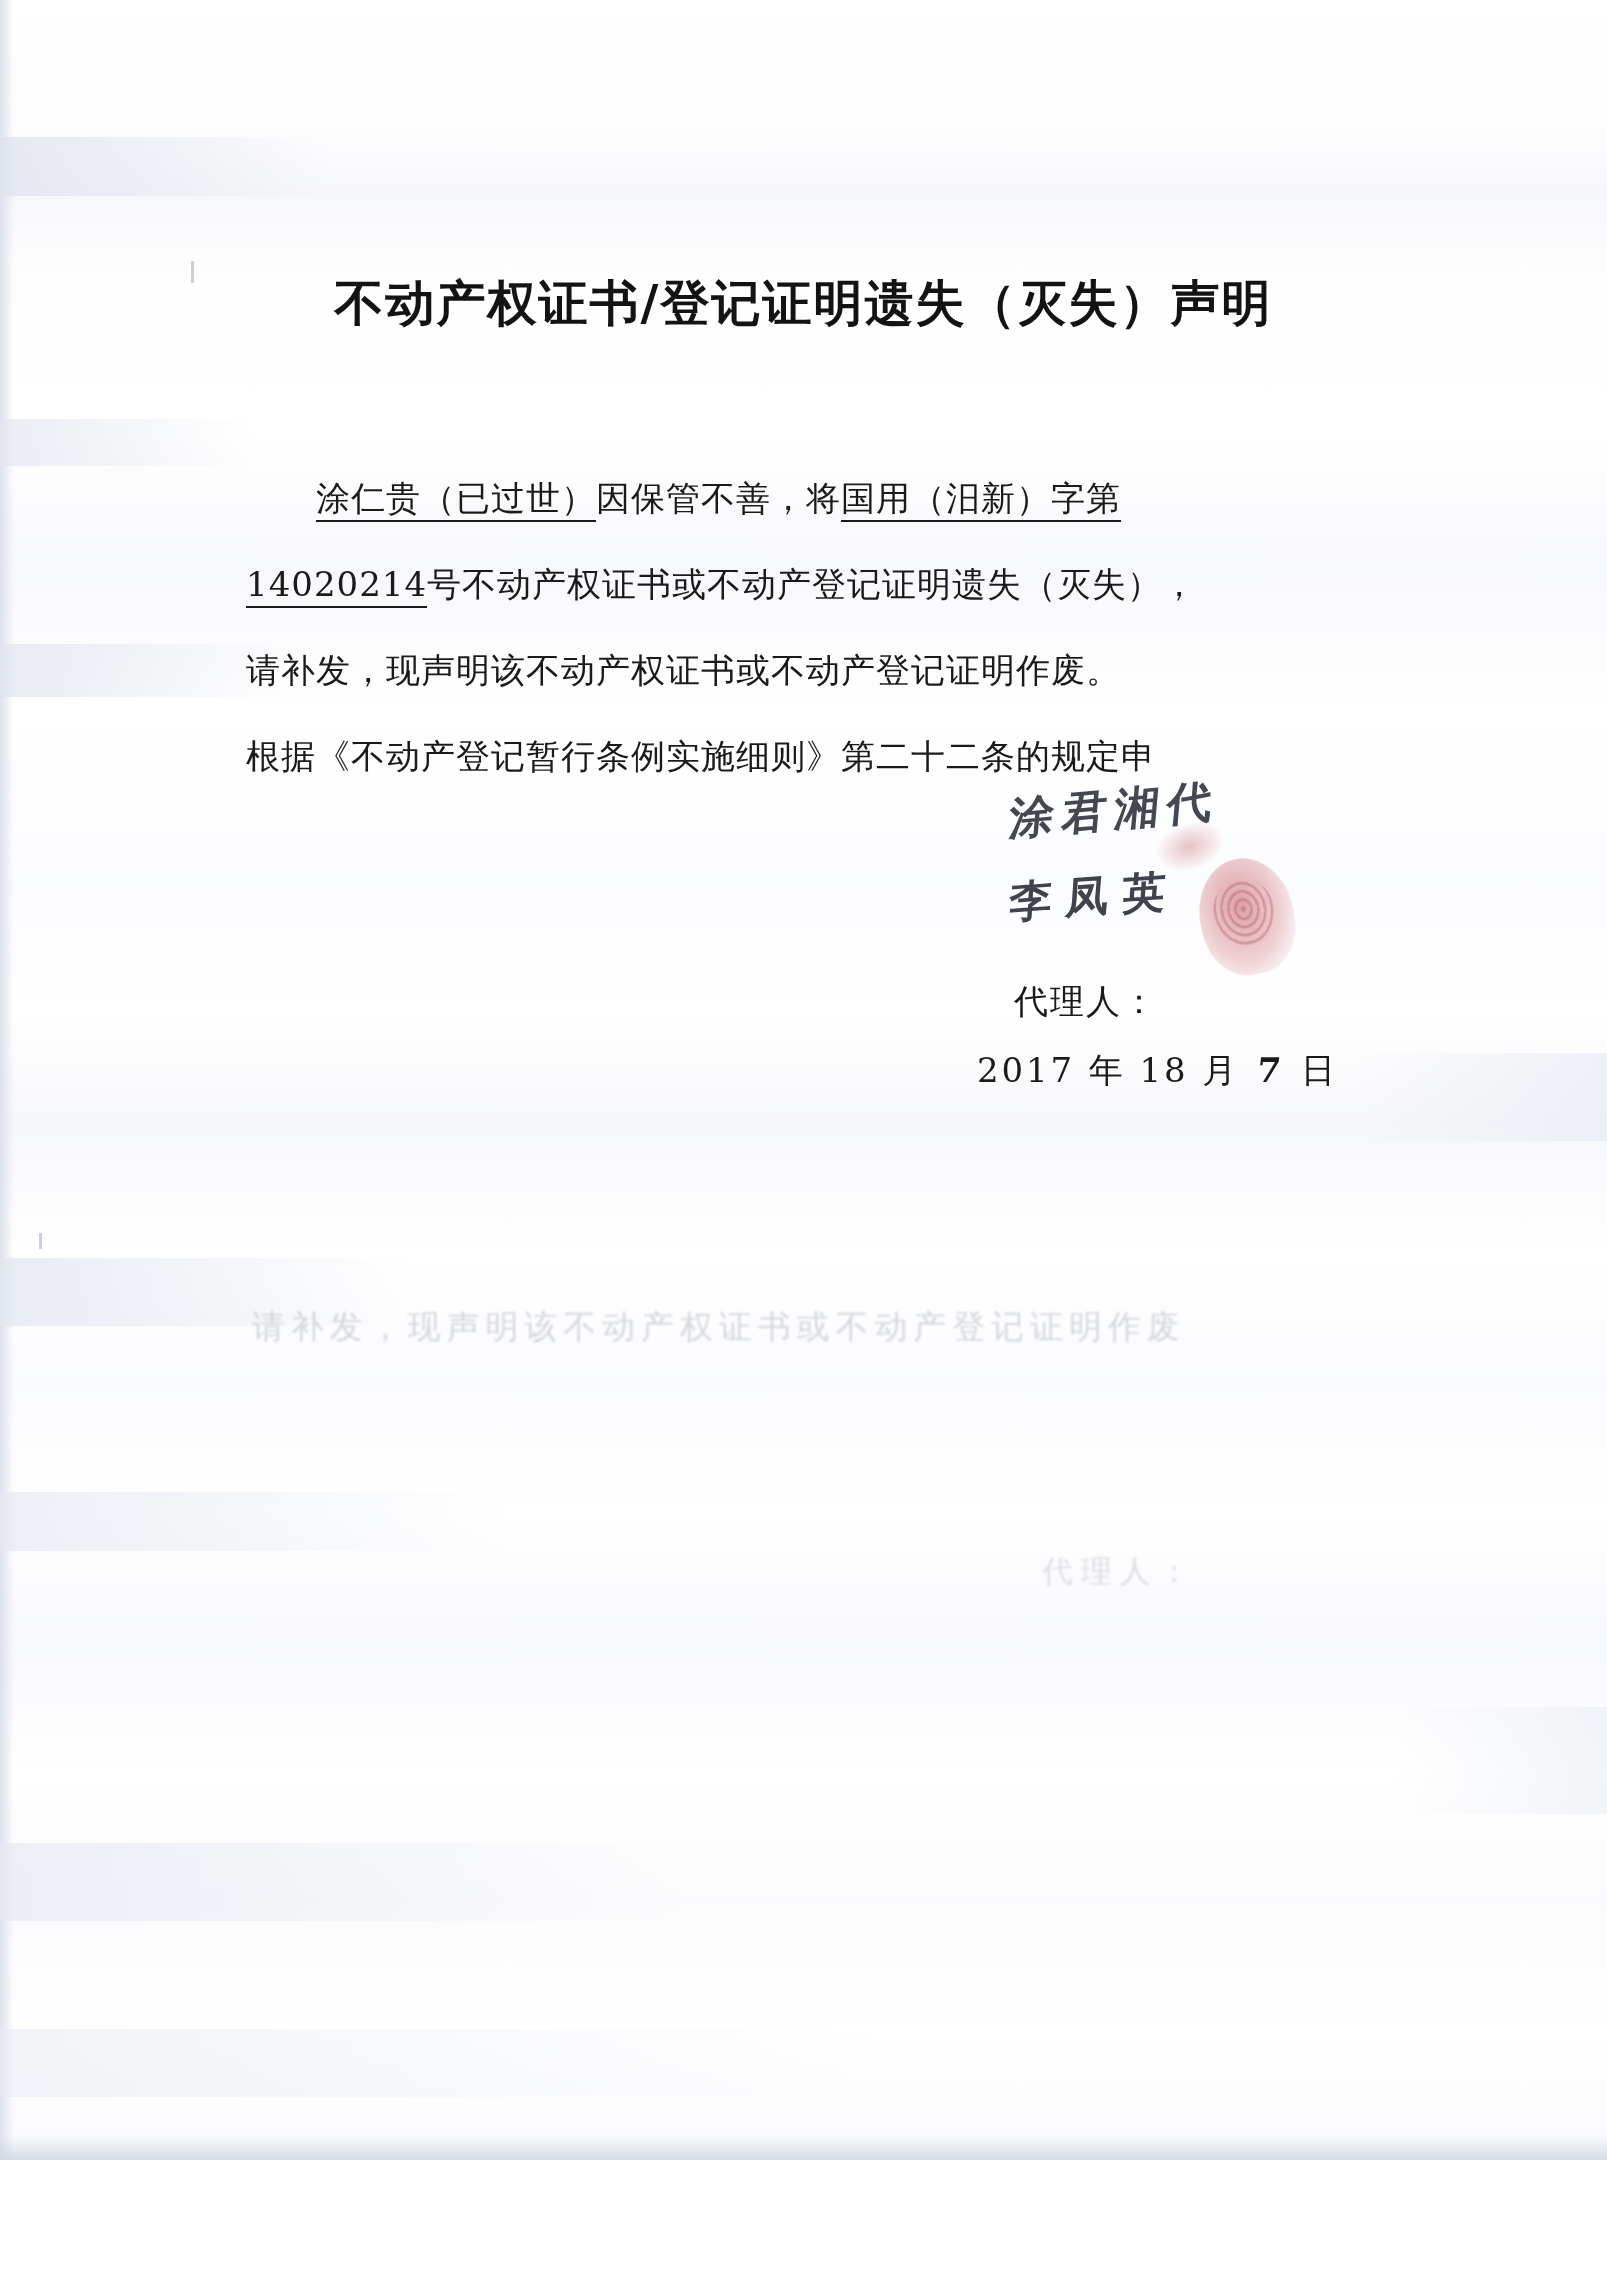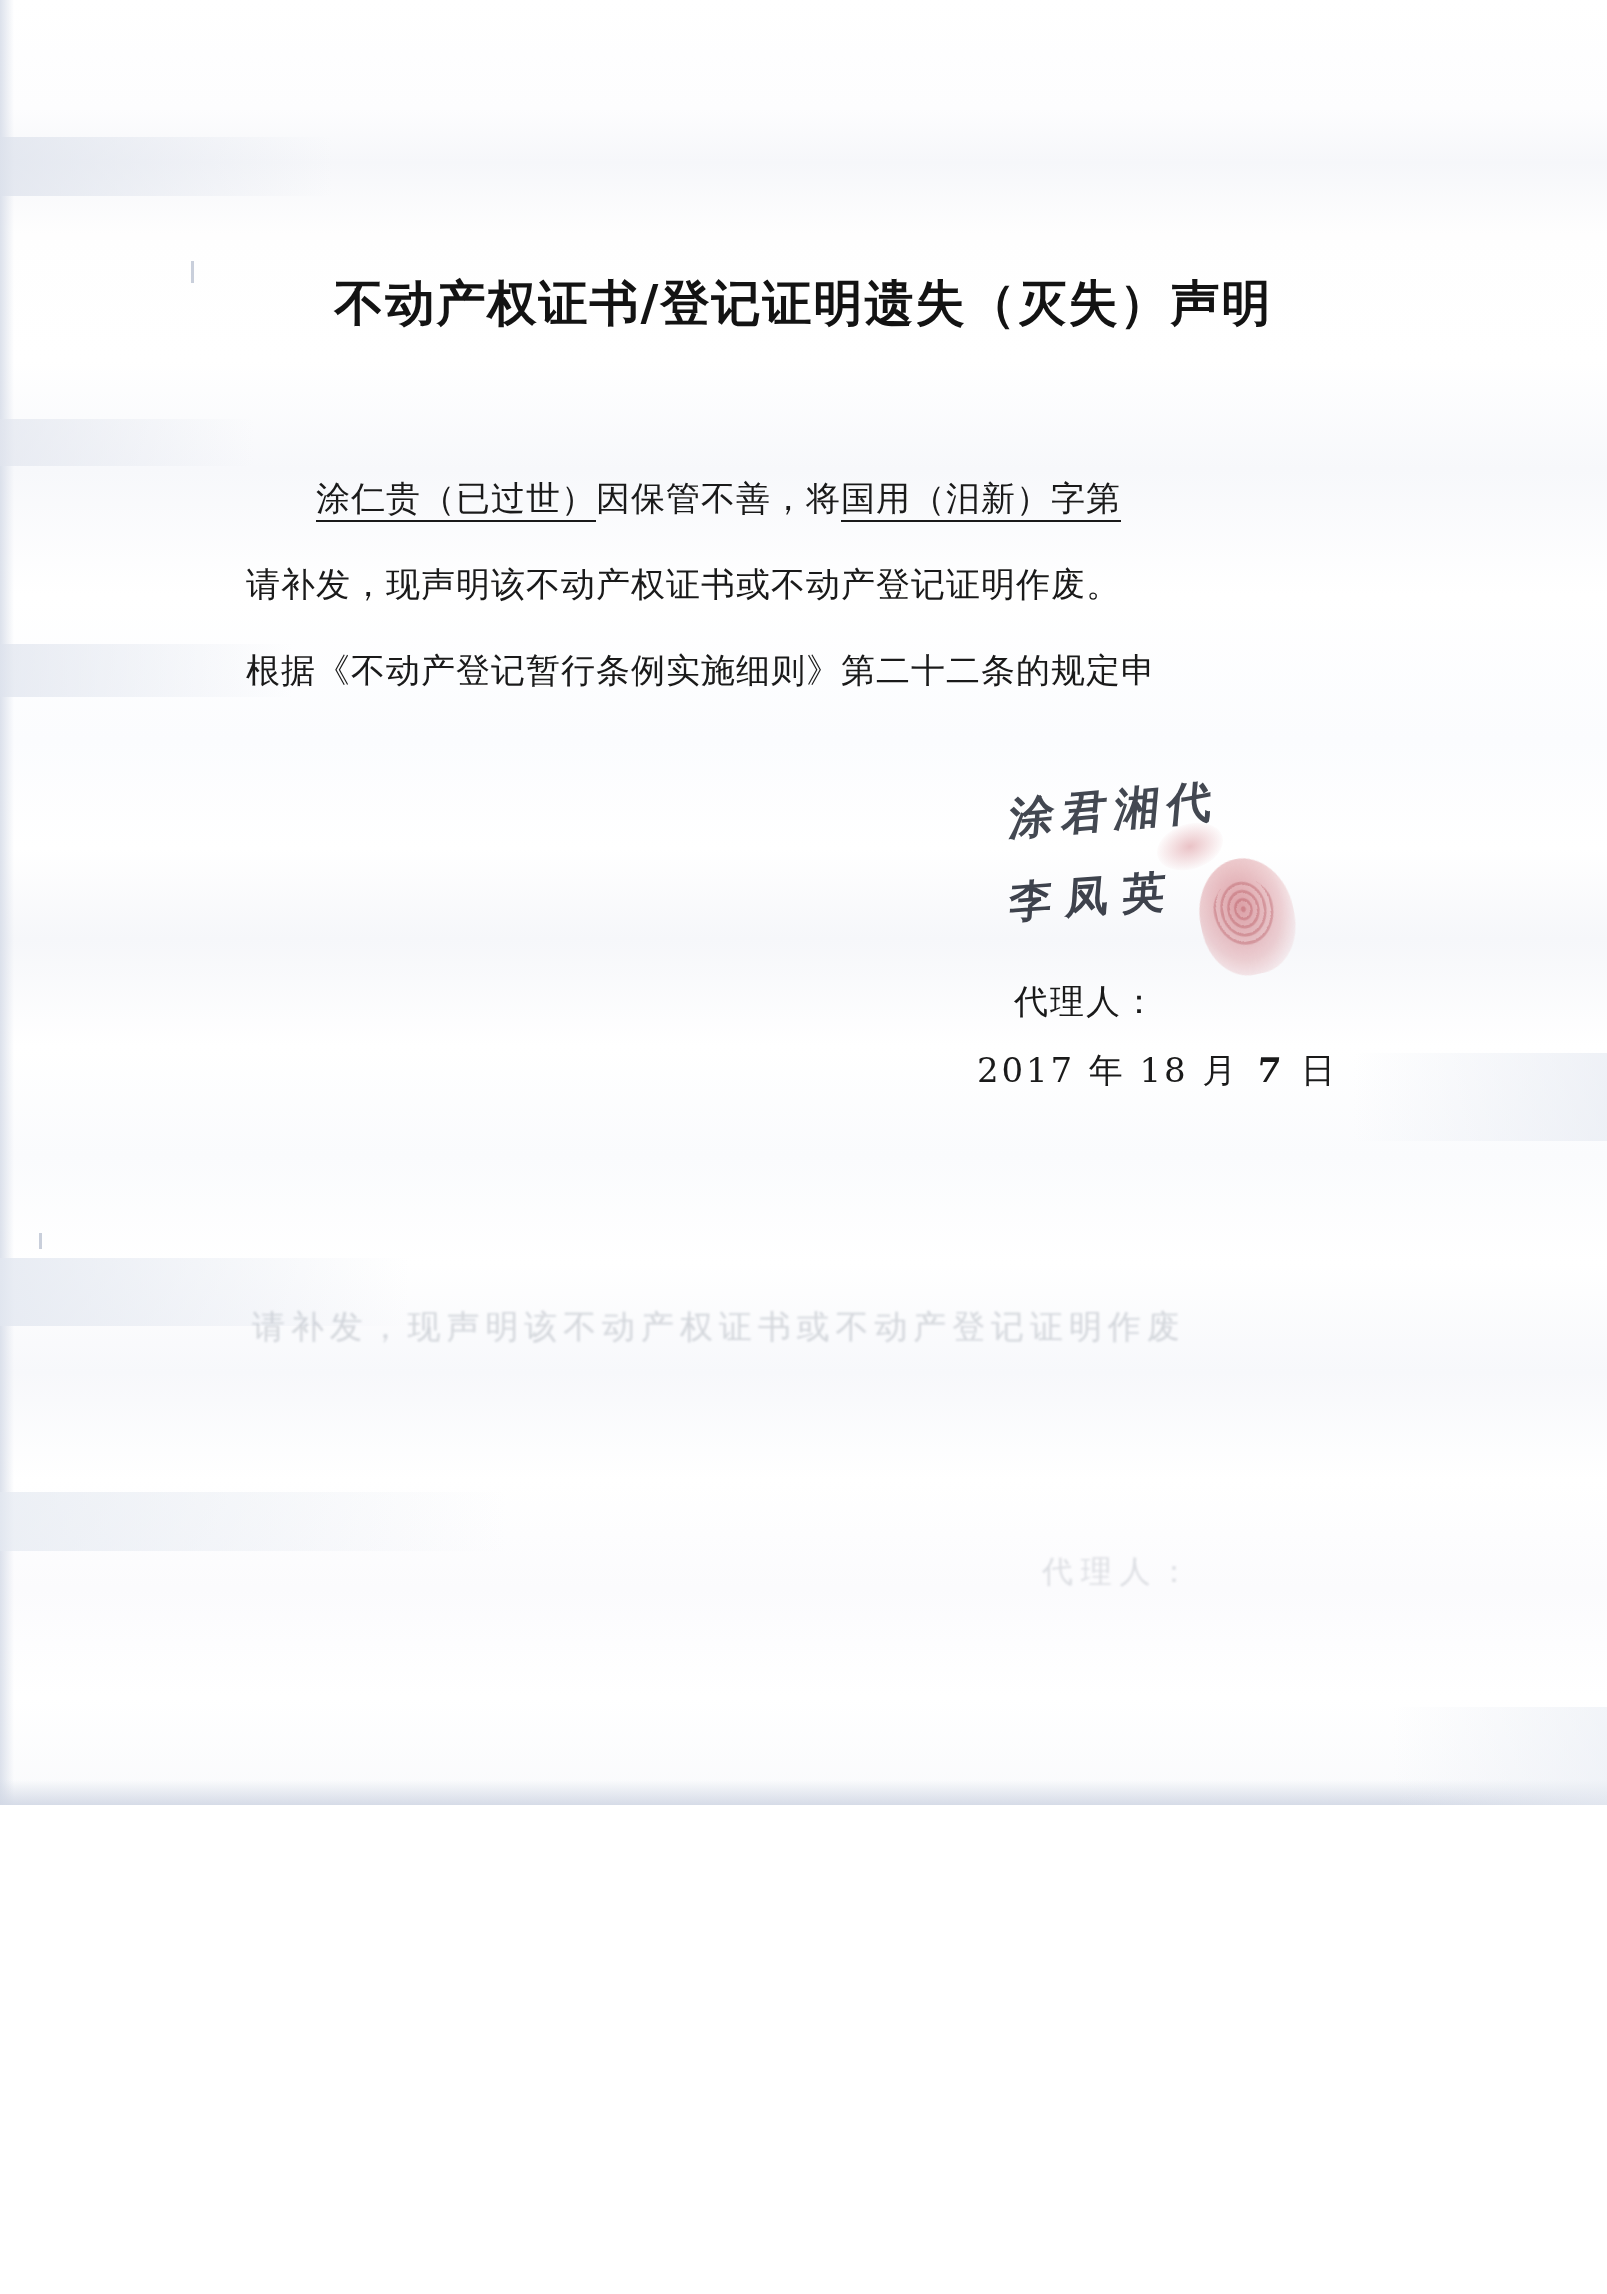--- a/index.html
+++ b/index.html
@@ -6,21 +6,21 @@
     margin: 0;
     padding: 0;
     background: #ffffff;
   }
   body {
     font-family: "DejaVu Sans", sans-serif;
   }
   #page {
     position: relative;
     width: 1607px;
-    height: 1805px;
+    height: 2160px;
     overflow: hidden;
     background:
       linear-gradient(180deg,
         #ffffff 0%,
         #fdfdfe 6%,
         #f6f7fa 9%,
         #fefefe 13%,
         #ffffff 20%,
         #f7f8fb 26%,
         #ffffff 33%,
@@ -269,20 +269,23 @@
   <div class="speck" style="left:191px;top:261px;width:2.9px;height:21.5px;"></div>
   <div class="speck" style="left:39px;top:1233px;width:2.9px;height:15.6px;"></div>
 
   <div id="doc-title">不动产权证书/登记证明遗失（灭失）声明</div>
 
   <div id="body-block">
     <p>
       <span class="indent"></span><span class="ul">涂仁贵（已过世）</span><span>因保管不善，将</span><span class="ul">国用（汨新）字第</span>
     </p>
     <p>
+      <span class="ul num">14020214</span><span>号不动产权证书或不动产登记证明遗失（灭失），</span>
+    </p>
+    <p>
       <span>请补发，现声明该不动产权证书或不动产登记证明作废。</span>
     </p>
     <p>
       <span>根据《不动产登记暂行条例实施细则》第二十二条的规定申</span>
     </p>
   </div>
 
   <div class="hand" id="sig-1">涂君湘代</div>
   <div class="hand" id="sig-2">李凤英</div>
 

